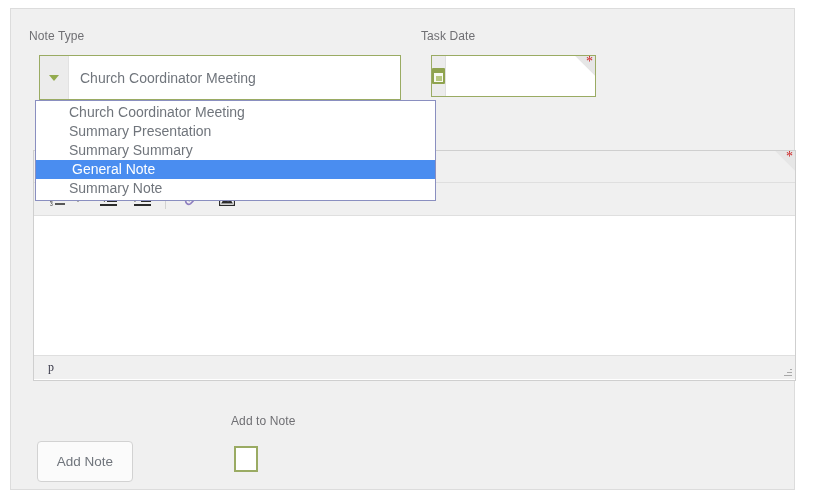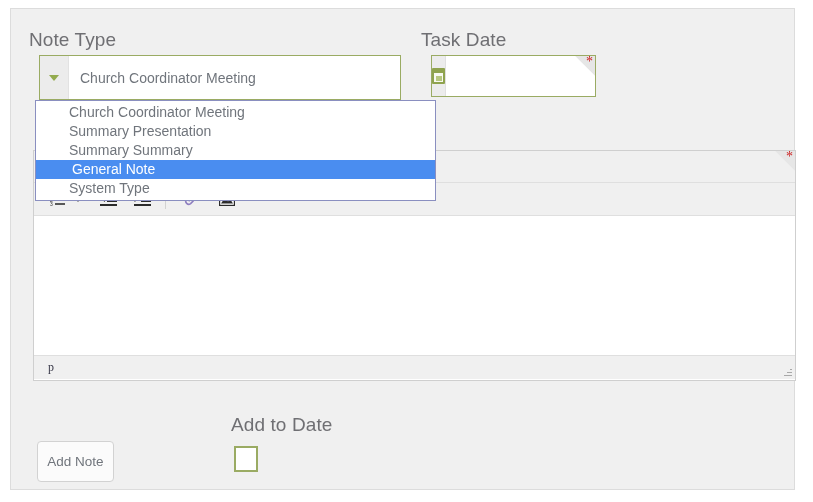--- a/index.html
+++ b/index.html
@@ -23,21 +23,21 @@
     width: 785px;
     height: 482px;
     background: #f0f0f0;
     border: 1px solid #dcdcdc;
     box-sizing: border-box;
   }
 
   
   .field-label {
     position: absolute;
-    font-size: 19px;
+    font-size: 12px;
     color: #6f6f73;
     letter-spacing: .1px;
     white-space: nowrap;
   }
 
   
   .note-type-wrap {
     position: absolute;
     left: 28px;
     top: 46px;
@@ -255,21 +255,21 @@
   }
   .rg1 { width: 8px; right: 0; bottom: 0; }
   .rg2 { width: 5px; right: 0; bottom: 3px; }
   .rg3 { width: 2px; right: 0; bottom: 6px; }
 
   
   .add-note-btn {
     position: absolute;
     left: 26px;
     top: 432px;
-    width: 77px;
+    width: 96px;
     height: 41px;
     background: #fbfbfb;
     border: 1px solid #d2d2d2;
     border-radius: 4px;
     font-family: "Liberation Sans", sans-serif;
     font-size: 13.5px;
     color: #70757c;
     cursor: pointer;
   }
   .task-checkbox {
@@ -376,25 +376,25 @@
       <span class="resize-grip">
         <i class="rg1"></i>
           <i class="rg2"></i>
           <i class="rg3"></i>
       </span>
     </div>
   </div>
 
   <button class="add-note-btn">Add Note</button>
 
-  <div class="field-label" style="left:220px; top:405px;">Add to Date</div>
+  <div class="field-label" style="left:220px; top:405px;">Add to Note</div>
 
   <div class="task-checkbox"></div>
 
   <div class="dropdown-list">
     <div class="dd-item">Church Coordinator Meeting</div>
     <div class="dd-item">Summary Presentation</div>
     <div class="dd-item">Summary Summary</div>
     <div class="dd-item selected">General Note</div>
-    <div class="dd-item">System Type</div>
+    <div class="dd-item">Summary Note</div>
   </div>
 
 </div>
 
 </body></html>

